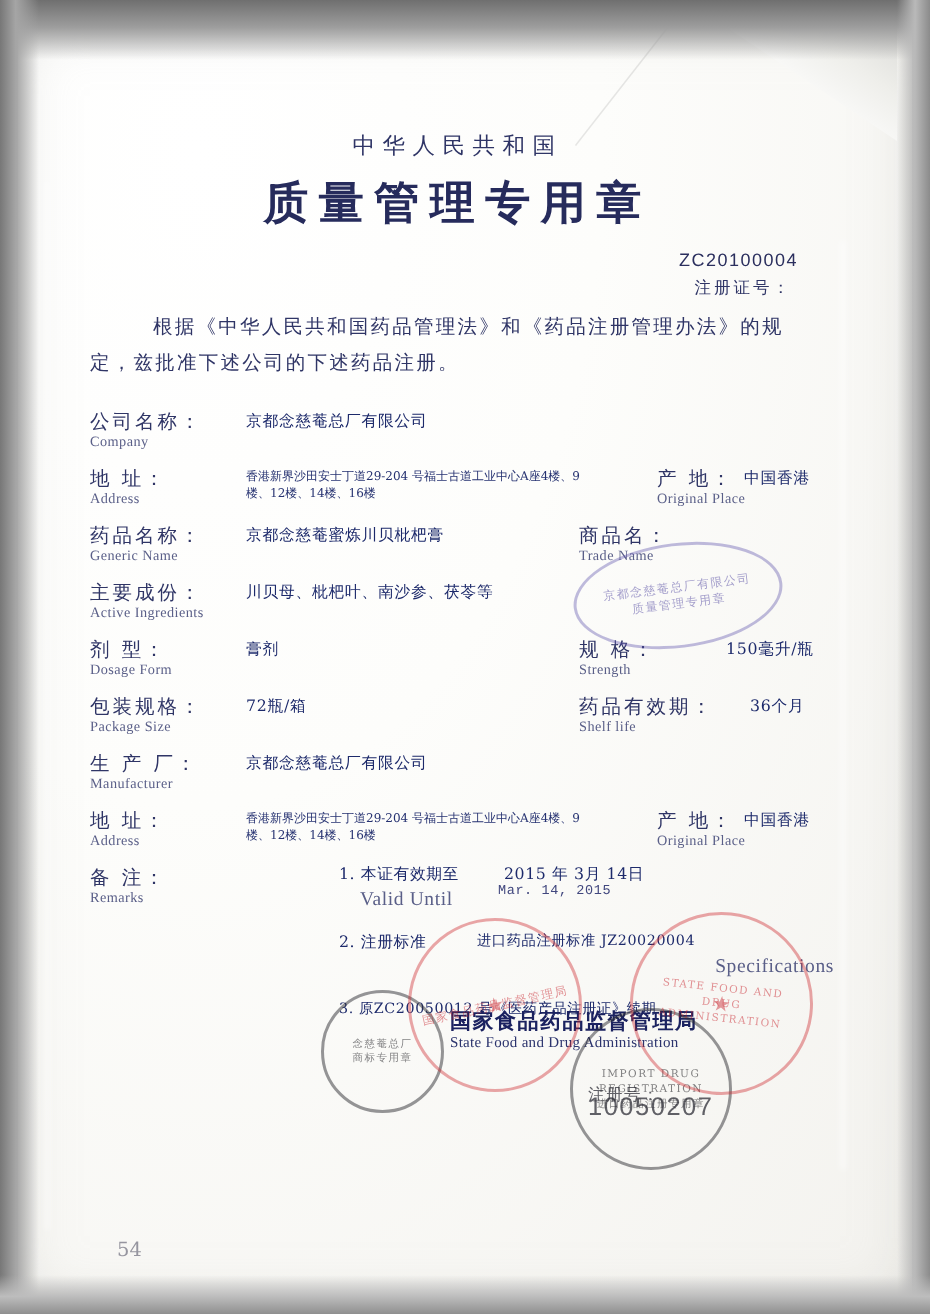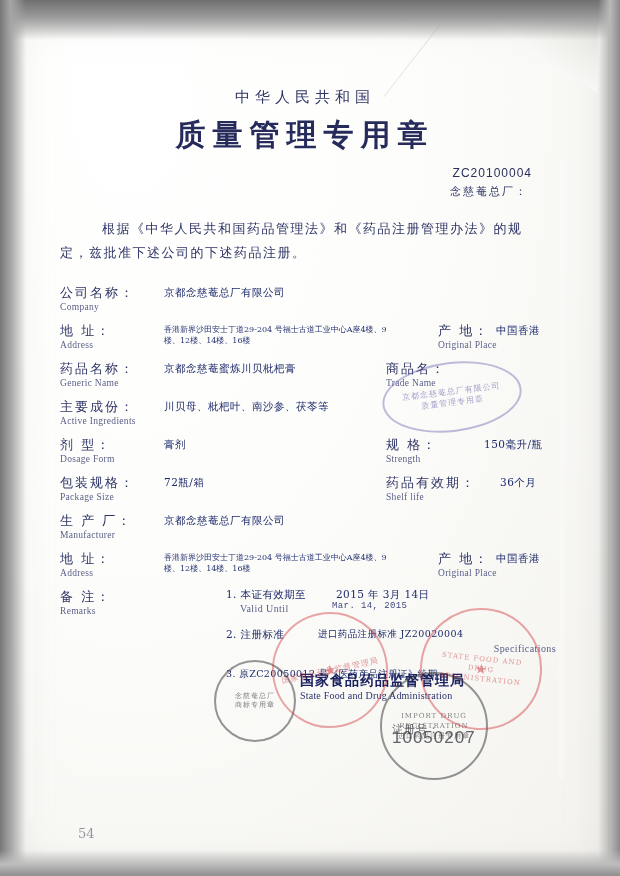--- a/index.html
+++ b/index.html
@@ -125,26 +125,26 @@
   }
   .certno-label {
     position: absolute;
     right: 14px;
     top: 18px;
     font-size: 11px;
     letter-spacing: 2px;
   }
 
   .para {
-    font-family: Liberation Mono, monospace;
+    font-family: Liberation Sans, sans-serif;
     font-size: 13px;
     line-height: 24px;
     letter-spacing: 1.5px;
     color: #2f3566;
-    margin: 18px 0 18px 0;
+    margin: 6px 0 18px 0;
   }
   .para .indent { display: inline-block; width: 42px; }
 
   .rows { margin-top: 6px; }
   .row {
     position: relative;
     min-height: 34px;
     margin-bottom: 4px;
   }
   .lbl-cn {
@@ -183,21 +183,21 @@
   .rm-line {
     position: relative;
     font-family: "DejaVu Serif", serif;
     font-size: 10.5px;
     color: #1d2a6b;
     margin-bottom: 10px;
     letter-spacing: 0.4px;
   }
   .rm-sub {
     font-family: "Liberation Serif", serif;
-    font-size: 10px;
+    font-size: 13px;
     color: #5a5f88;
     display: block;
     margin-top: 1px;
   }
   .rm-val {
     position: absolute;
     left: 86px;
     top: 0;
     color: #1d2a6b;
   }
@@ -318,21 +318,21 @@
   <div class="scan-shadow-bottom"></div>
 
   <div class="content">
 
     <div class="cn-head">中华人民共和国</div>
 
     <div class="title">质量管理专用章</div>
 
     <div class="certno-row">
       <span class="certno-value">ZC20100004</span>
-      <span class="certno-label">念慈菴总厂：</span>
+      <span class="certno-label">注册证号：</span>
     </div>
 
     <div class="para"><span class="indent"></span><span>根据《中华人民共和国药品管理法》和《药品注册管理办法》的规定，兹批准下述公司的下述药品注册。</span></div>
 
     <div class="rows">
 
       <div class="row">
         <div class="cellL">
           <div class="lbl-cn">公司名称：</div>
           <div class="lbl-en">Company</div>

